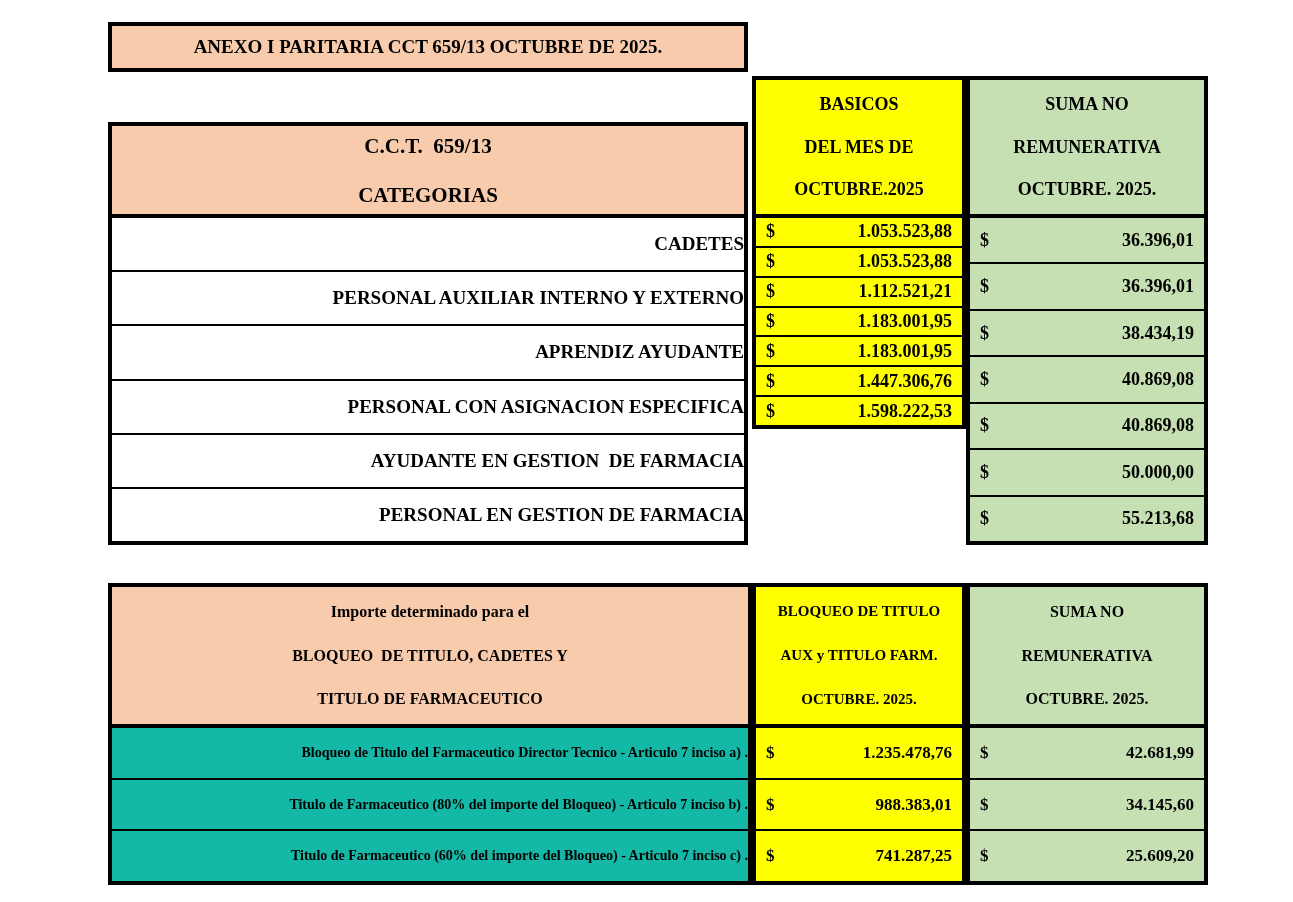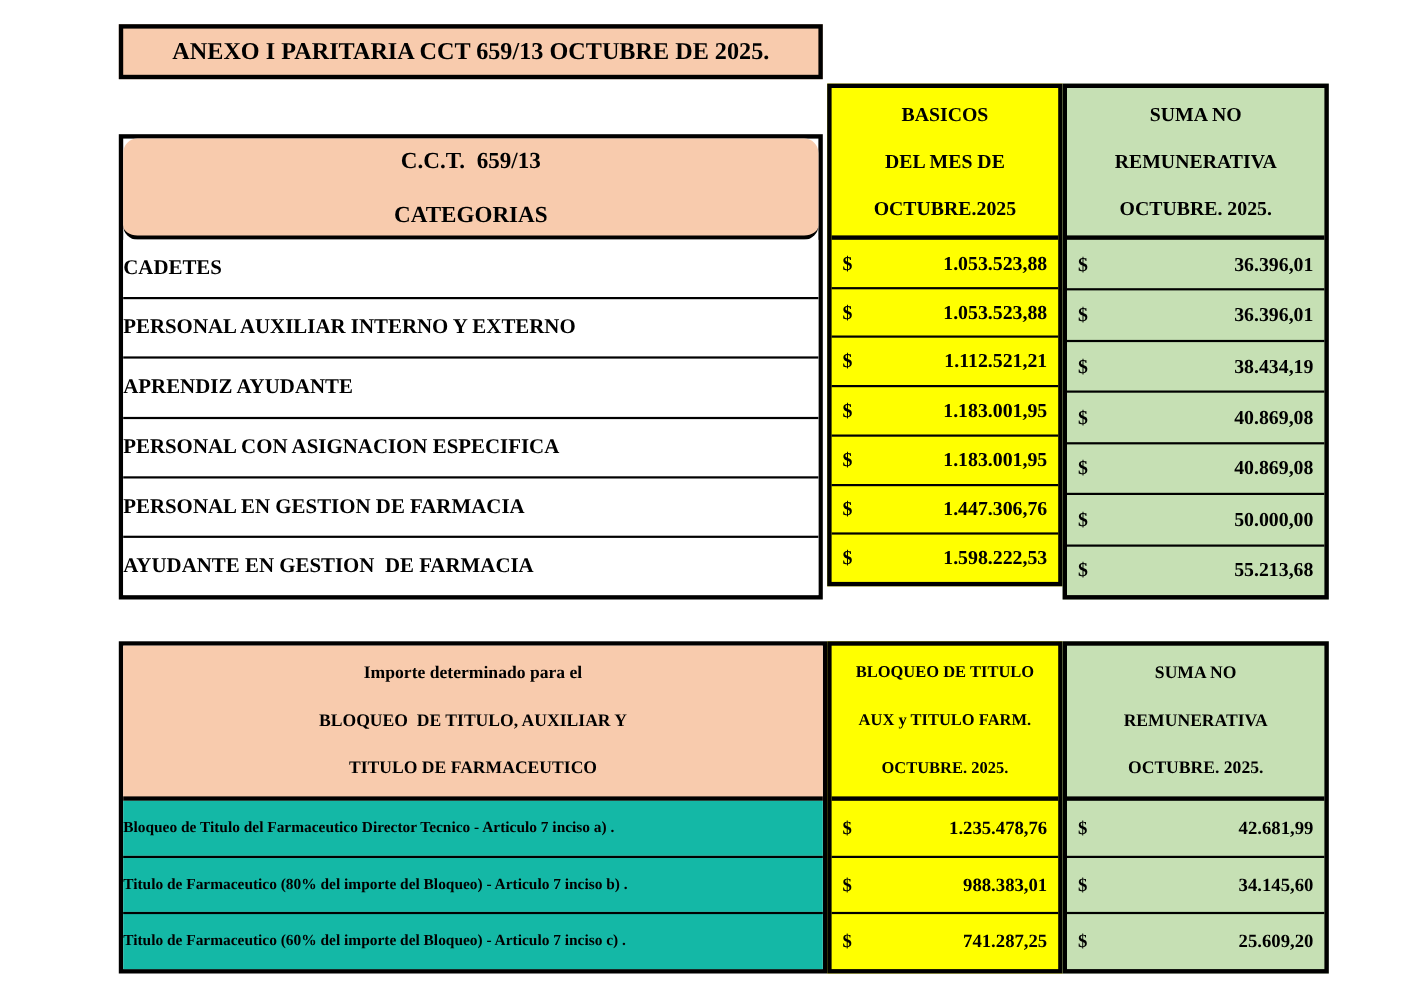--- a/index.html
+++ b/index.html
@@ -19,21 +19,21 @@
   * { box-sizing: border-box; }
 
   .abs { position: absolute; }
 
   
   #title-box {
     left: 108px; top: 22px; width: 640px; height: 50px;
     background: #F8CBAD;
     border: 4px solid #000;
     display: flex; align-items: center; justify-content: center;
-    font-size: 22px;
+    font-size: 19px;
     white-space: pre;
   }
 
   
   .colbox {
     border: 4px solid #000;
     display: flex;
     flex-direction: column;
   }
   .hdr {
@@ -44,30 +44,30 @@
     border-bottom: 4px solid #000;
     text-align: center;
   }
   .hdr .line { white-space: pre; }
 
   .rows { flex: 1; display: flex; flex-direction: column; }
   .row {
     flex: 1;
     display: flex;
     align-items: center;
-    justify-content: flex-start;
+    justify-content: flex-end;
   }
   .row + .row { border-top: 2px solid #000; }
 
   
   #t1-left   { left: 108px; top: 122px; width: 640px; height: 423px; background: #ffffff; }
-  #t1-left .hdr { height: 92px; background: #F8CBAD; padding: 8px 0 6px 0; font-size: 21px; border-radius: 13px; }
+  #t1-left .hdr { height: 92px; background: #F8CBAD; padding: 8px 0 6px 0; font-size: 21px; }
   #t1-left .row { font-size: 19px; text-align: center; white-space: pre; background: #ffffff; }
 
-  #t1-yellow { left: 752px; top: 76px; width: 214px; height: 457px; background: #FFFF00; }
+  #t1-yellow { left: 752px; top: 76px; width: 214px; height: 353px; background: #FFFF00; }
   #t1-green  { left: 966px; top: 76px; width: 242px; height: 469px; background: #C6E0B4; }
   #t1-yellow .hdr, #t1-green .hdr { height: 138px; padding: 14px 4px; font-size: 18px; }
 
   
   #t2-left   { left: 108px; top: 583px; width: 644px; height: 302px; background: #ffffff; }
   #t2-left .hdr { height: 141px; background: #F8CBAD; padding: 16px 0; font-size: 16px; font-family: Liberation Serif, serif; }
   #t2-left .row { font-size: 14px; text-align: center; white-space: pre; background: #14b8a6; }
 
   #t2-yellow { left: 752px; top: 583px; width: 214px; height: 302px; background: #FFFF00; }
   #t2-green  { left: 966px; top: 583px; width: 242px; height: 302px; background: #C6E0B4; }
@@ -94,22 +94,22 @@
   <div id="t1-left" class="abs colbox">
     <div class="hdr">
       <span class="line">C.C.T.  659/13</span>
       <span class="line">CATEGORIAS</span>
     </div>
     <div class="rows">
       <div class="row"><span>CADETES</span></div>
       <div class="row"><span>PERSONAL AUXILIAR INTERNO Y EXTERNO</span></div>
       <div class="row"><span>APRENDIZ AYUDANTE</span></div>
       <div class="row"><span>PERSONAL CON ASIGNACION ESPECIFICA</span></div>
+      <div class="row"><span>AYUDANTE EN GESTION  DE FARMACIA</span></div>
       <div class="row"><span>PERSONAL EN GESTION DE FARMACIA</span></div>
-      <div class="row"><span>AYUDANTE EN GESTION  DE FARMACIA</span></div>
     </div>
   </div>
 
   <div id="t1-yellow" class="abs colbox">
     <div class="hdr">
       <span class="line">BASICOS</span>
       <span class="line">DEL MES DE</span>
       <span class="line">OCTUBRE.2025</span>
     </div>
     <div class="rows">
@@ -178,21 +178,21 @@
       <div class="row money">
           <span class="cur">$</span>
           <span class="val">55.213,68</span>
         </div>
     </div>
   </div>
 
   <div id="t2-left" class="abs colbox">
     <div class="hdr">
       <span class="line">Importe determinado para el</span>
-      <span class="line">BLOQUEO  DE TITULO, AUXILIAR Y</span>
+      <span class="line">BLOQUEO  DE TITULO, CADETES Y</span>
       <span class="line">TITULO DE FARMACEUTICO</span>
     </div>
     <div class="rows">
       <div class="row"><span>Bloqueo de Titulo del Farmaceutico Director Tecnico - Articulo 7 inciso a) .</span></div>
       <div class="row"><span>Titulo de Farmaceutico (80% del importe del Bloqueo) - Articulo 7 inciso b) .</span></div>
       <div class="row"><span>Titulo de Farmaceutico (60% del importe del Bloqueo) - Articulo 7 inciso c) .</span></div>
     </div>
   </div>
 
   <div id="t2-yellow" class="abs colbox">

